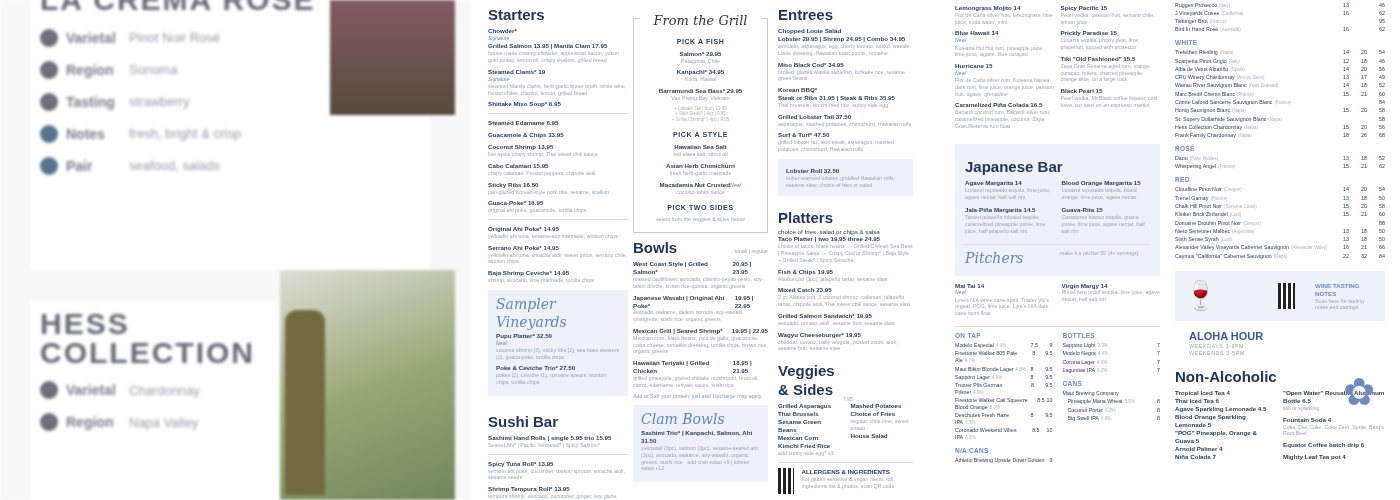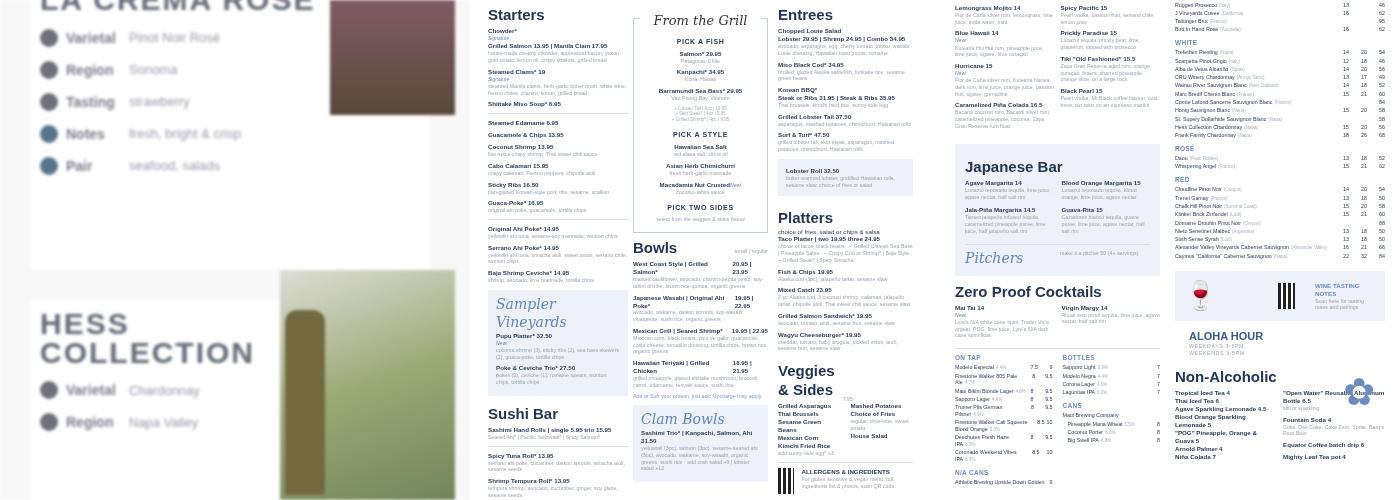--- a/index.html
+++ b/index.html
@@ -140,21 +140,21 @@
   <div class="box">
     <div class="script">Sampler Vineyards</div>
     <div id="samp">
         <div class="it"><div class="n">Pupu Platter* 32.50</div><span class="new">New!</span><div class="d">coconut shrimp (3), sticky ribs (2), sea bass skewers (2), guaca-poke, tortilla chips</div></div>
         <div class="it">
           <div class="n">Poke &amp; Ceviche Trio* 27.50</div>
           <div class="d">pokes (2), ceviche (1), romaine spears, wonton chips, tortilla chips</div>
         </div>
       </div>
   </div>
-  <h1 style="margin-top:8px">Sushi Bar</h1>
+  <h1 style="margin-top:16px">Sushi Bar</h1>
   <div class="n">Sashimi Hand Rolls | single 5.95  trio 15.95</div>
   <div class="d">Seared Ahi* | Pacific Yellowtail* | Spicy Salmon*</div>
   <div class="hr"></div>
   <div id="sushi">
       <div class="it">
         <div class="n">Spicy Tuna Roll* 13.95</div>
         <div class="d">serrano ahi poke, cucumber, daikon sprouts, sriracha aioli, sesame seeds</div>
       </div>
       <div class="it">
         <div class="n">Shrimp Tempura Roll* 13.95</div>
@@ -381,21 +381,20 @@
           <div class="n">Guava-Rita 15</div>
           <div class="d">Cazadores blanco tequila, guava purée, lime juice, agave nectar, half salt rim</div>
         </div>
       </div>
     <div class="hr"></div>
     <div class="row">
         <span class="script">Pitchers</span>
     <span class="d" style="width:90px">make it a pitcher 50 (4+ servings)</span>
       </div>
   </div>
-  <h1>Zero Proof Cocktails</h1>
   <div id="zero" style="display:grid;grid-template-columns:1fr 1fr;gap:8px">
       <div class="it"><div class="n">Mai Tai 14</div><span class="new">New!</span><div class="d">Lyre's N/A white cane spirit, Trader Vic's orgeat, POG, lime juice, Lyre's N/A dark cane spirit float</div></div>
       <div class="it">
         <div class="n">Virgin Margy 14</div>
         <div class="d">Ritual zero proof tequila, lime juice, agave nectar, half salt rim</div>
       </div>
     </div>
   <div class="hr"></div>
   <div style="display:grid;grid-template-columns:1fr 1fr;gap:10px">
     <div>

